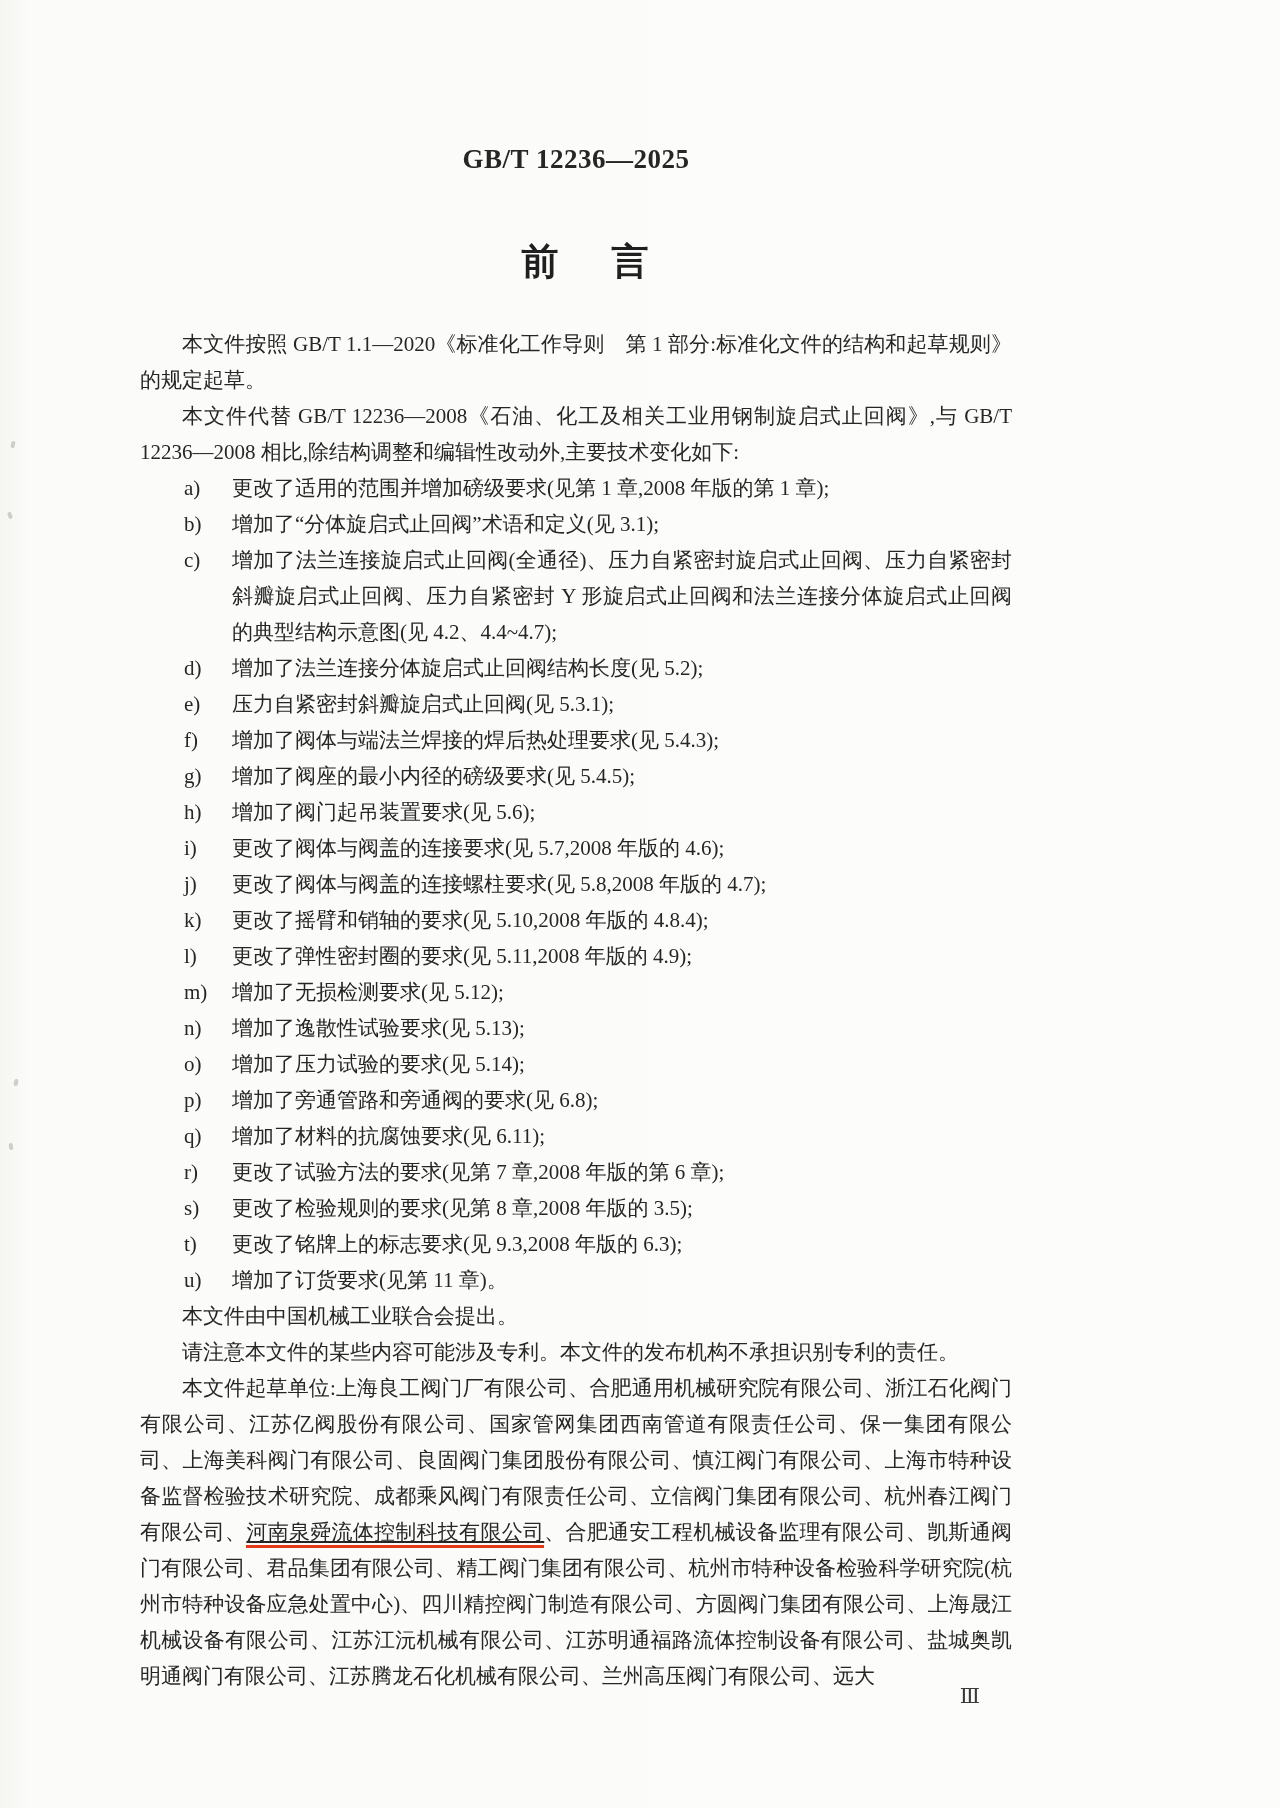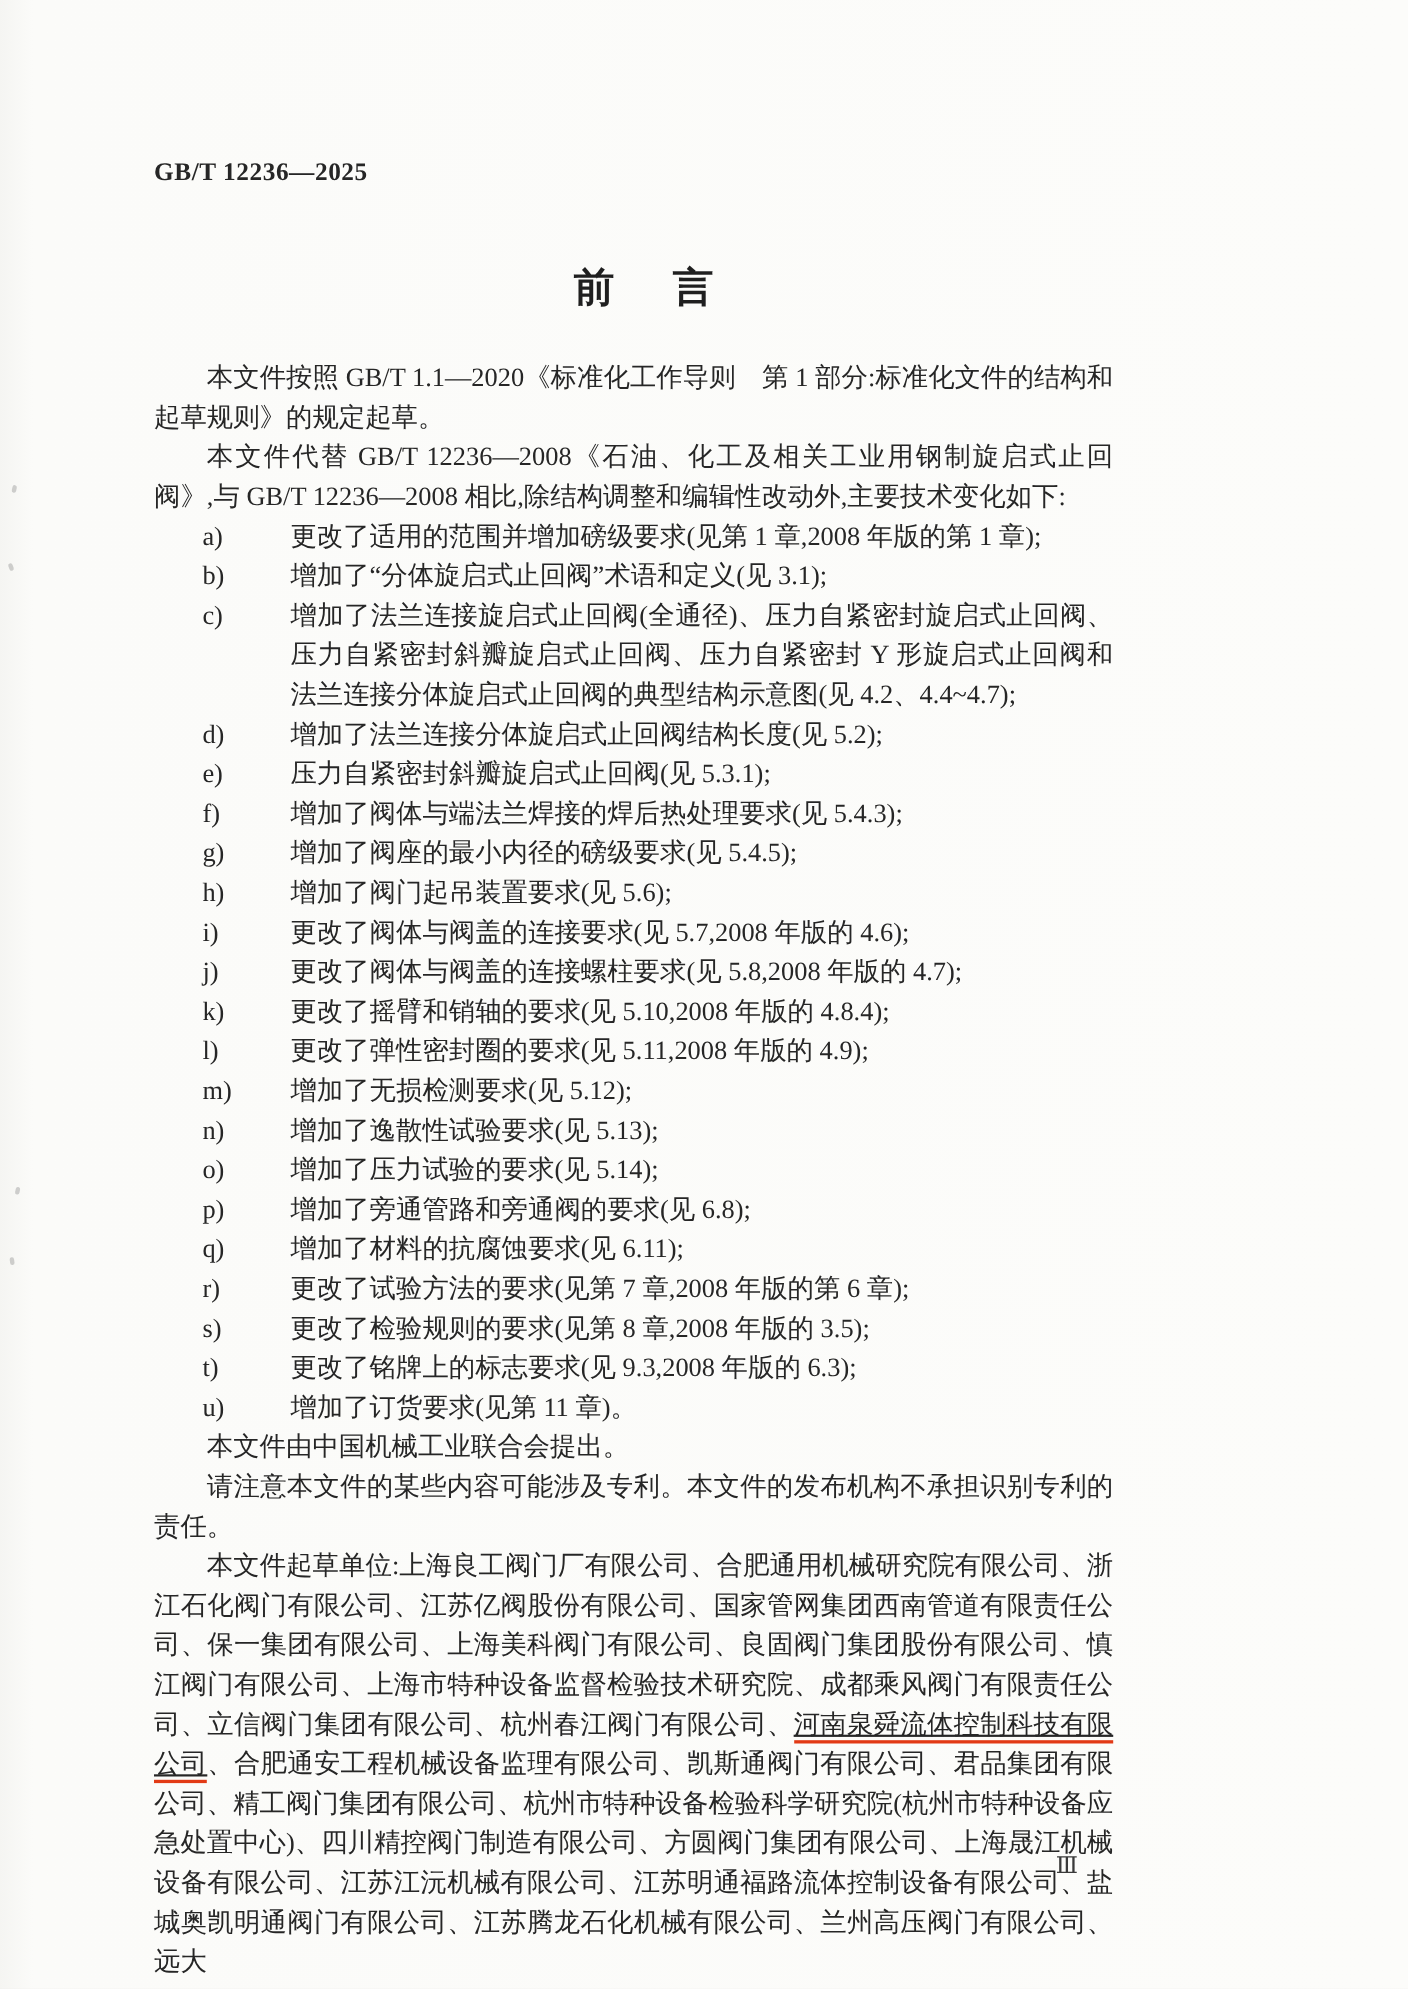--- a/index.html
+++ b/index.html
@@ -8,36 +8,36 @@
     position:relative;
     width:1280px;height:1808px;
     margin:0 auto;
     background:linear-gradient(90deg,#f5f5f2 0px,#fbfbf9 30px,#fcfcfa 100%);
     overflow:hidden;
     font-family:"Liberation Serif","DejaVu Serif",serif;
     color:#262626;
   }
   .header-code{
     position:absolute;top:144px;left:140px;width:872px;
-    text-align:left;font-size:23px;font-weight:700;letter-spacing:.5px;
+    text-align:center;font-size:27px;font-weight:700;letter-spacing:.5px;
   }
   .doc-title{
     position:absolute;top:224px;left:140px;width:872px;margin:13px;
     text-align:center;font-size:37px;font-weight:700;letter-spacing:8px;
     color:#1f1f1f;
   }
   .body-area{
     position:absolute;top:326px;left:140px;width:872px;
-    font-size:24px;line-height:36px;
+    font-size:21px;line-height:36px;
   }
   .par{margin:0;text-indent:2em;text-align:justify;}
   .changes{padding-left:44px;}
   .change-item{display:flex;align-items:flex-start;}
   .change-label{flex:0 0 48px;}
-  .change-text{flex:1;text-align:justify;margin-left:32px;}
+  .change-text{flex:1;text-align:justify;}
   .underline-red{
     border-bottom:3px solid var(--underline-color,#e23a16);
     padding-bottom:1px;
     text-decoration:underline;
   }
   .page-number{
     position:absolute;top:1684px;left:930px;width:80px;
     text-align:center;font-size:21px;color:#3a3a3a;
   }
   .scan-speck{

